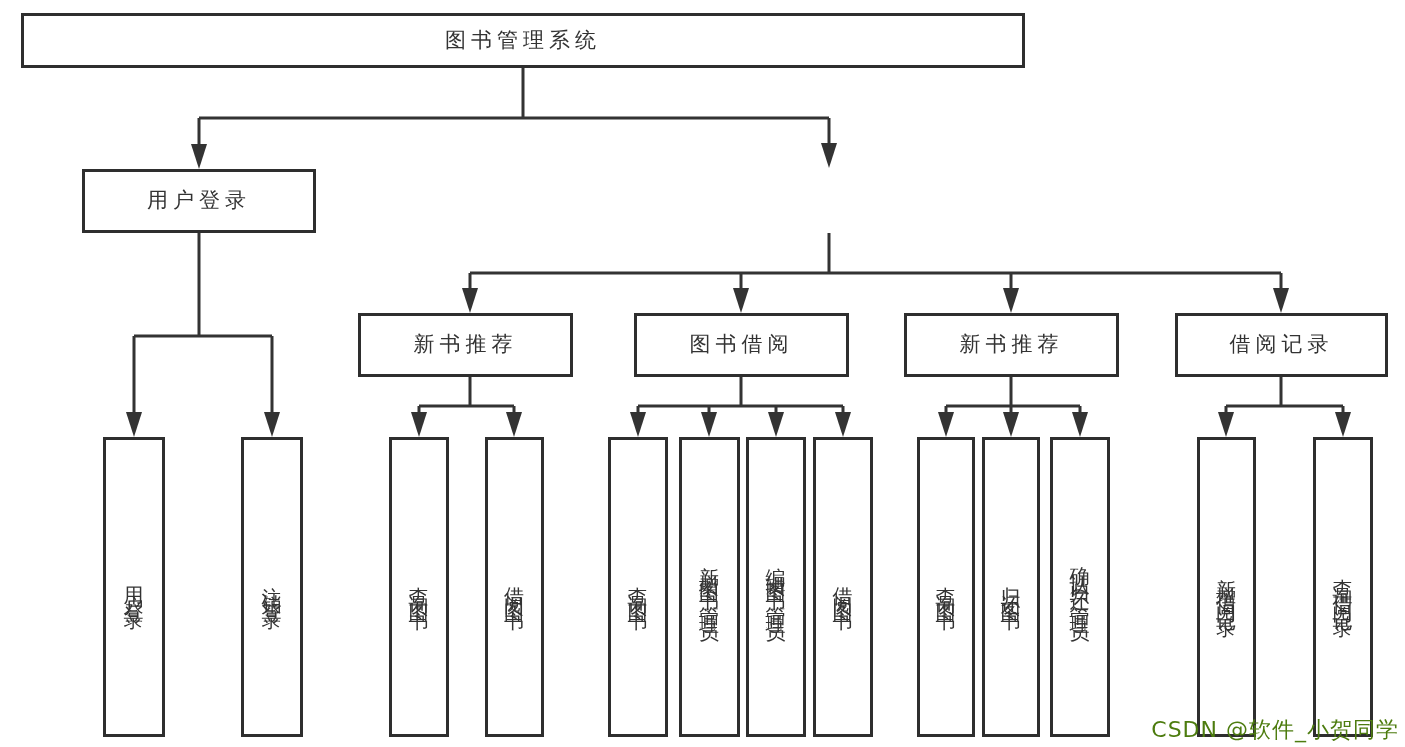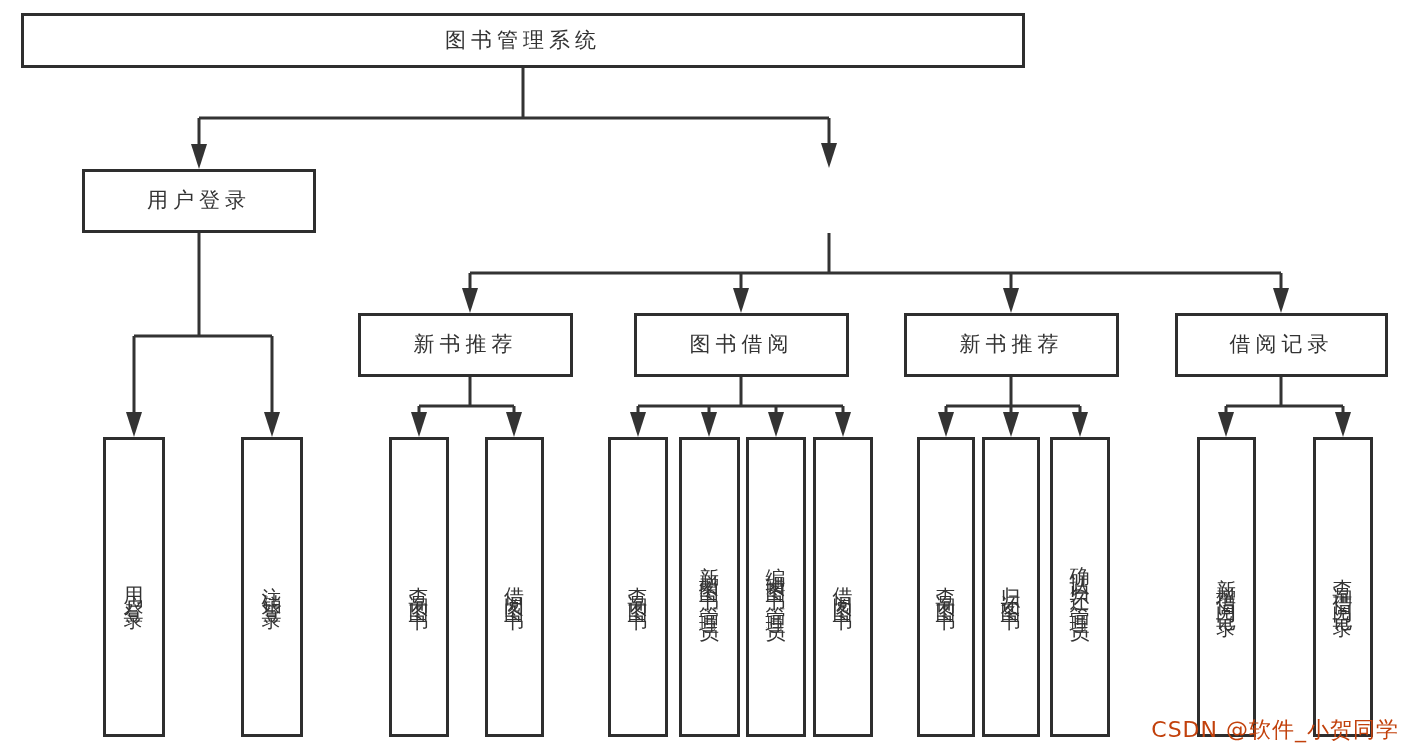--- a/index.html
+++ b/index.html
@@ -17,21 +17,21 @@
     font-size:21px;letter-spacing:5px;line-height:1.2;
     white-space:nowrap;
   }
   .leaf{
     writing-mode:vertical-rl;
     font-size:20px;letter-spacing:8px;
     white-space:normal;
   }
   #watermark{
     position:absolute;right:6px;bottom:2px;z-index:5;
-    color:#c2410c;font-size:22px;letter-spacing:1px;
+    color:#4d7c0f;font-size:22px;letter-spacing:1px;
   }
 </style>
 </head>
 <body>
 
 <div id="canvas">
 
   <svg class="wires" width="1405" height="747" viewBox="0 0 1405 747">
     <g stroke="#333333" stroke-width="3" fill="none">
       <path d="M523 68 V118 M199 118 H829 M199 118 V145 M829 118 V144"></path>

